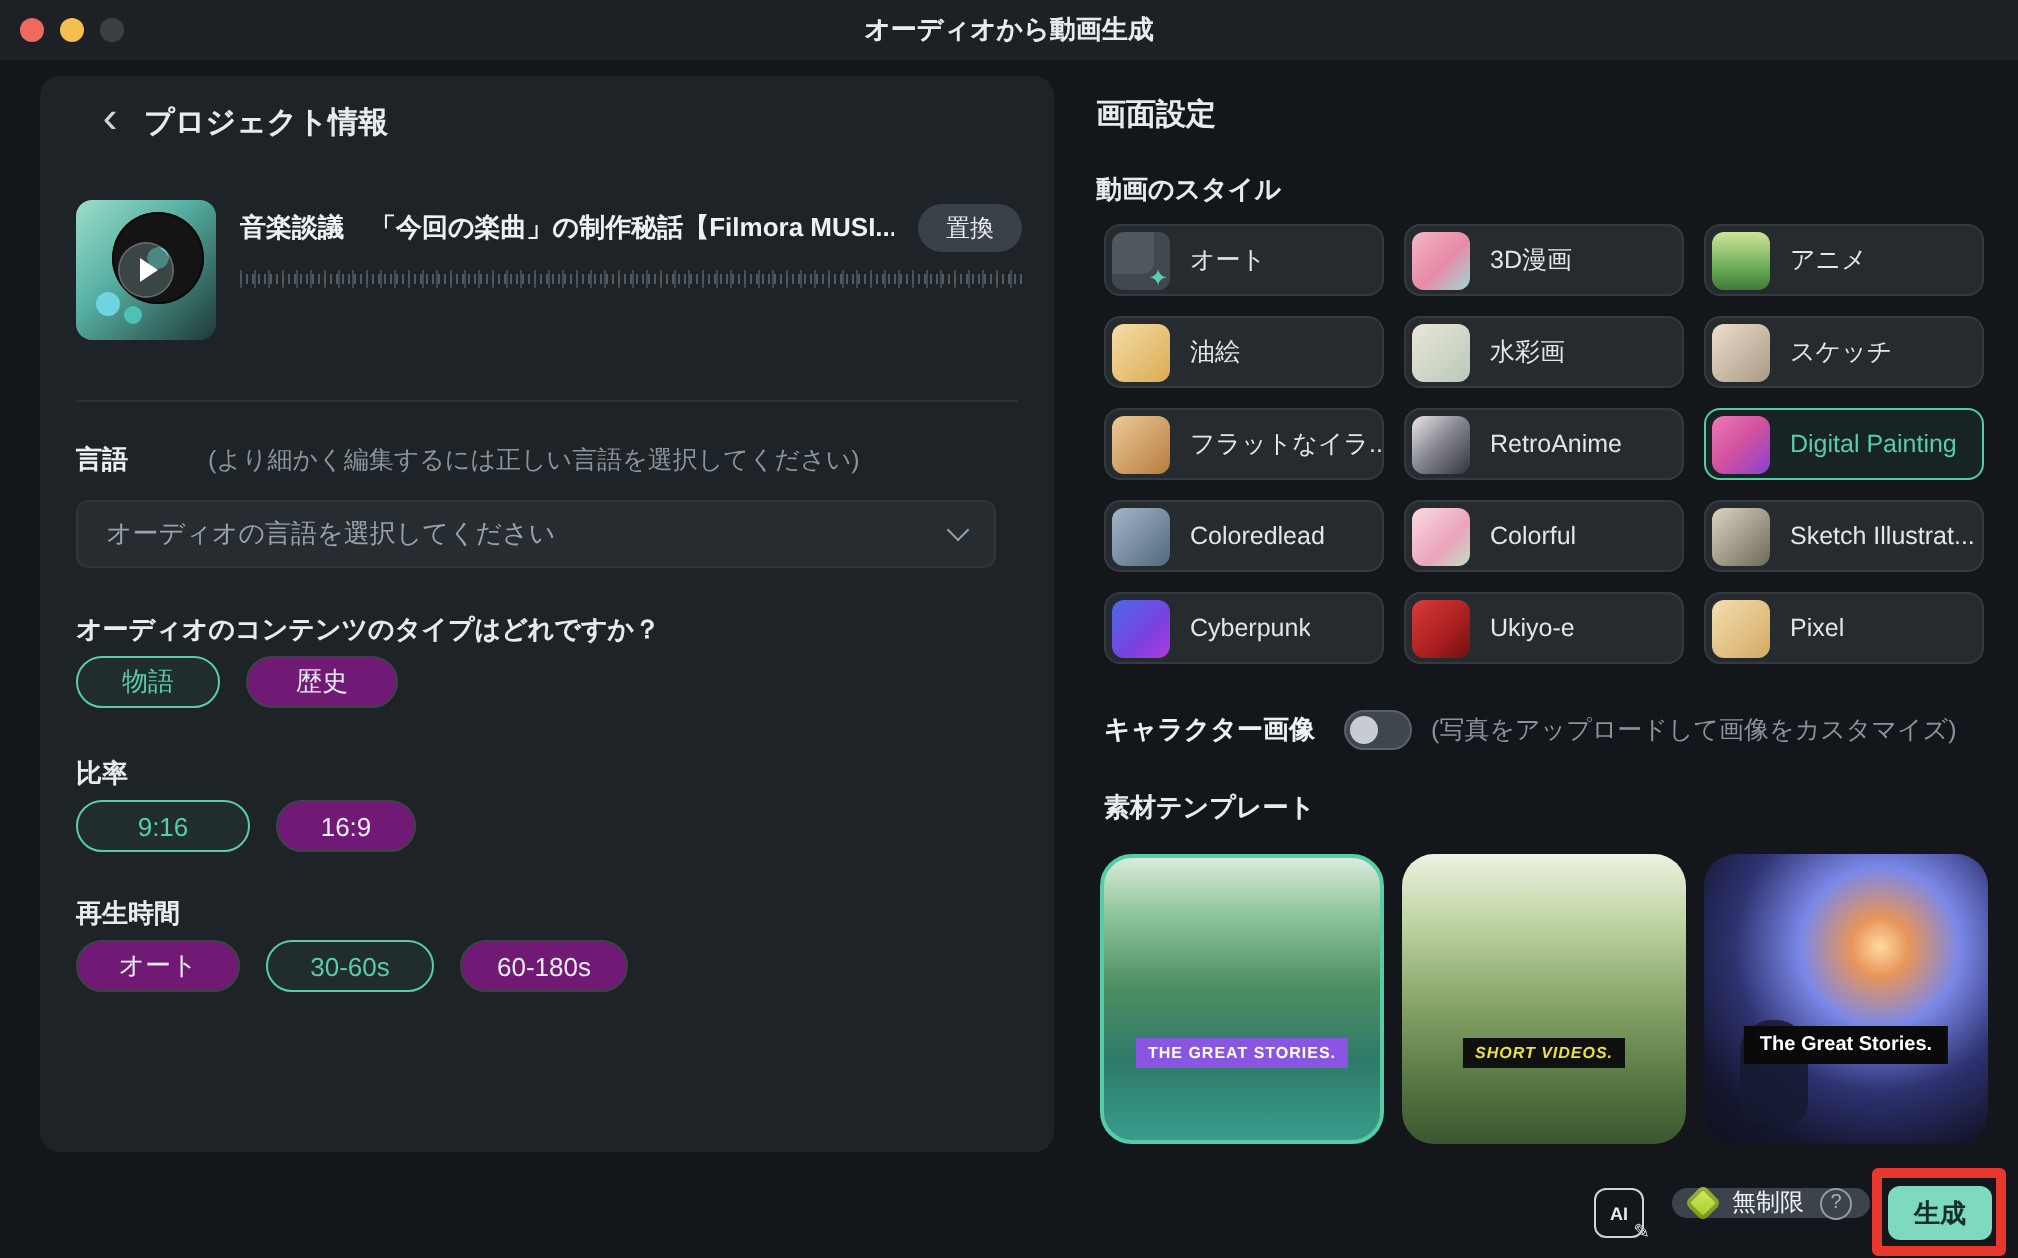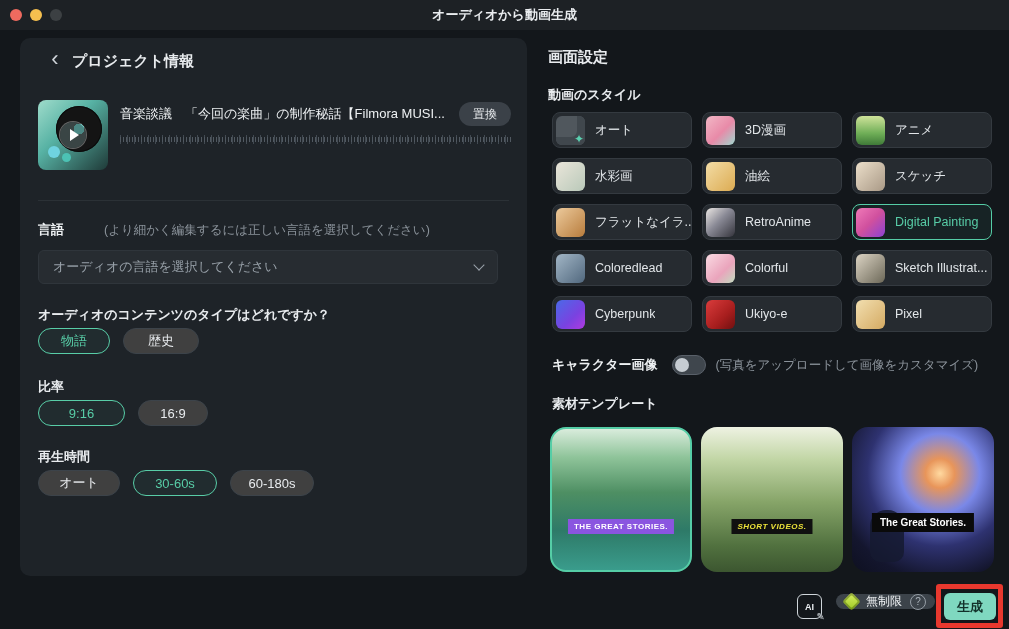--- a/index.html
+++ b/index.html
@@ -36,21 +36,21 @@
   .note-dot2 { position:absolute; left:24px; bottom:8px; width:9px; height:9px;
     border-radius:50%; background:#4cc2b4; }
   .play-btn { position:absolute; left:50%; top:50%; transform:translate(-50%,-50%);
     width:26px; height:26px; border-radius:50%; background:rgba(90,110,110,.55);
     box-shadow:0 0 0 1px rgba(255,255,255,.35); display:flex; align-items:center; justify-content:center; }
   .play-tri { width:0; height:0; border-left:9px solid #fff; border-top:6px solid transparent;
     border-bottom:6px solid transparent; margin-left:2px; }
 
   .audio-info { position:absolute; left:100px; top:64px; right:16px; }
   .audio-title-row { display:flex; align-items:center; }
-  .audio-title { flex:1; font-size:13px; font-weight:normal; color:#eef1f3;
+  .audio-title { flex:1; font-size:13px; font-weight:bold; color:#eef1f3;
     white-space:nowrap; overflow:hidden; }
   .replace-btn { flex:none; margin-left:12px; height:24px; padding:0 14px; border-radius:13px;
     background:#3b4148; color:#e8ebee; font-size:12px; display:flex; align-items:center; cursor:pointer; }
   .waveform { margin-top:9px; height:9px; opacity:.85;
     background-image:repeating-linear-gradient(90deg,#5b636c 0 1px,transparent 1px 3px),
                      repeating-linear-gradient(90deg,#49515a 0 1px,transparent 1px 7px);
     background-size:100% 60%,100% 100%; background-position:0 50%,0 50%; background-repeat:no-repeat; }
   .time-row { margin-top:8px; font-size:13px; }
   .time-cur { color:#ffffff; font-weight:bold; }
   .time-total { color:#868f97; margin-left:4px; }
@@ -67,21 +67,21 @@
     display:flex; align-items:center; padding:0 14px; cursor:pointer; }
   .dropdown-value { flex:1; color:#99a2aa; font-size:13px; }
   .chev { width:8px; height:8px; border-right:1.5px solid #99a2aa; border-bottom:1.5px solid #99a2aa;
     transform:rotate(45deg); margin-top:-4px; }
 
   .question { position:absolute; left:18px; top:268px; font-size:13px; font-weight:bold; }
 
   .chip-row { position:absolute; left:18px; display:flex; gap:13px; }
   .row-type { top:290px; } .row-ratio-label { top:340px; } .row-ratio { top:362px; }
   .row-dur-label { top:410px; } .row-dur { top:432px; }
-  .chip { height:26px; border-radius:14px; border:1px solid #3c434a; background:#404040;
+  .chip { height:26px; border-radius:14px; border:1px solid #3c434a; background:#701a75;
     color:#e8ebee; font-size:13px; display:flex; align-items:center; justify-content:center; cursor:pointer; }
   .chip.selected { border-color:#58cda7; color:#58cda7; background:rgba(88,205,167,.06); }
   .abs-label { position:absolute; left:18px; font-size:13px; font-weight:bold; }
 
   
   .rp-header { position:absolute; left:548px; top:48px; font-size:15px; font-weight:bold; }
   .rp-style-label { position:absolute; left:548px; top:86px; font-size:13px; font-weight:bold; }
 
   .style-grid { position:absolute; left:552px; top:112px; display:grid;
     grid-template-columns:repeat(3,140px); grid-auto-rows:36px; gap:10px; }
@@ -225,26 +225,26 @@
   </div>
   <div class="style-tile">
     <div class="style-icon ic-3d"></div>
     <span class="style-name">3D漫画</span>
   </div>
   <div class="style-tile">
     <div class="style-icon ic-anime"></div>
     <span class="style-name">アニメ</span>
   </div>
   <div class="style-tile">
+    <div class="style-icon ic-oil"></div>
+    <span class="style-name">油絵</span>
+  </div>
+  <div class="style-tile">
     <div class="style-icon ic-water"></div>
     <span class="style-name">水彩画</span>
-  </div>
-  <div class="style-tile">
-    <div class="style-icon ic-oil"></div>
-    <span class="style-name">油絵</span>
   </div>
   <div class="style-tile">
     <div class="style-icon ic-sketch"></div>
     <span class="style-name">スケッチ</span>
   </div>
   <div class="style-tile">
     <div class="style-icon ic-flat"></div>
     <span class="style-name">フラットなイラ...</span>
   </div>
   <div class="style-tile">

